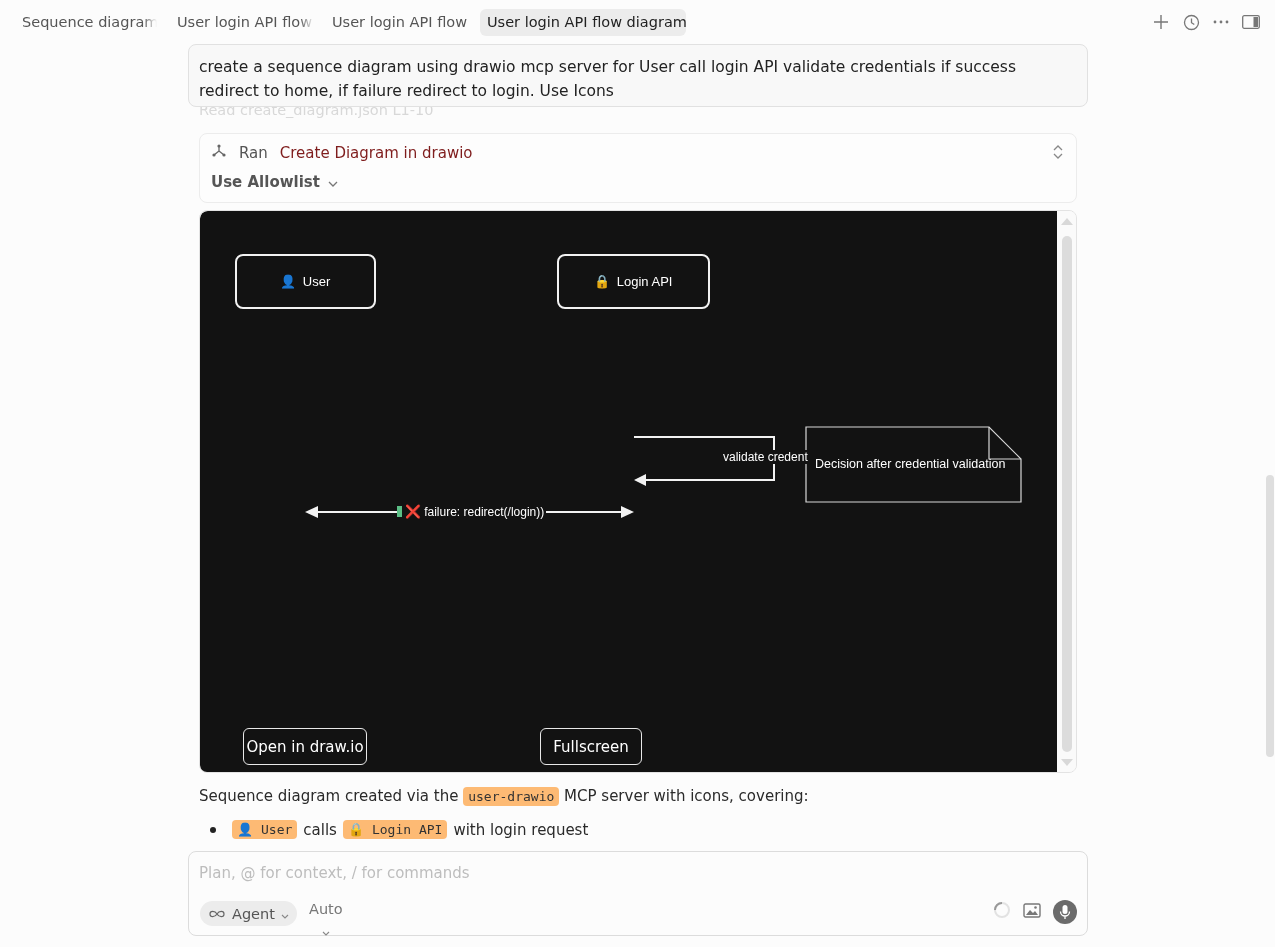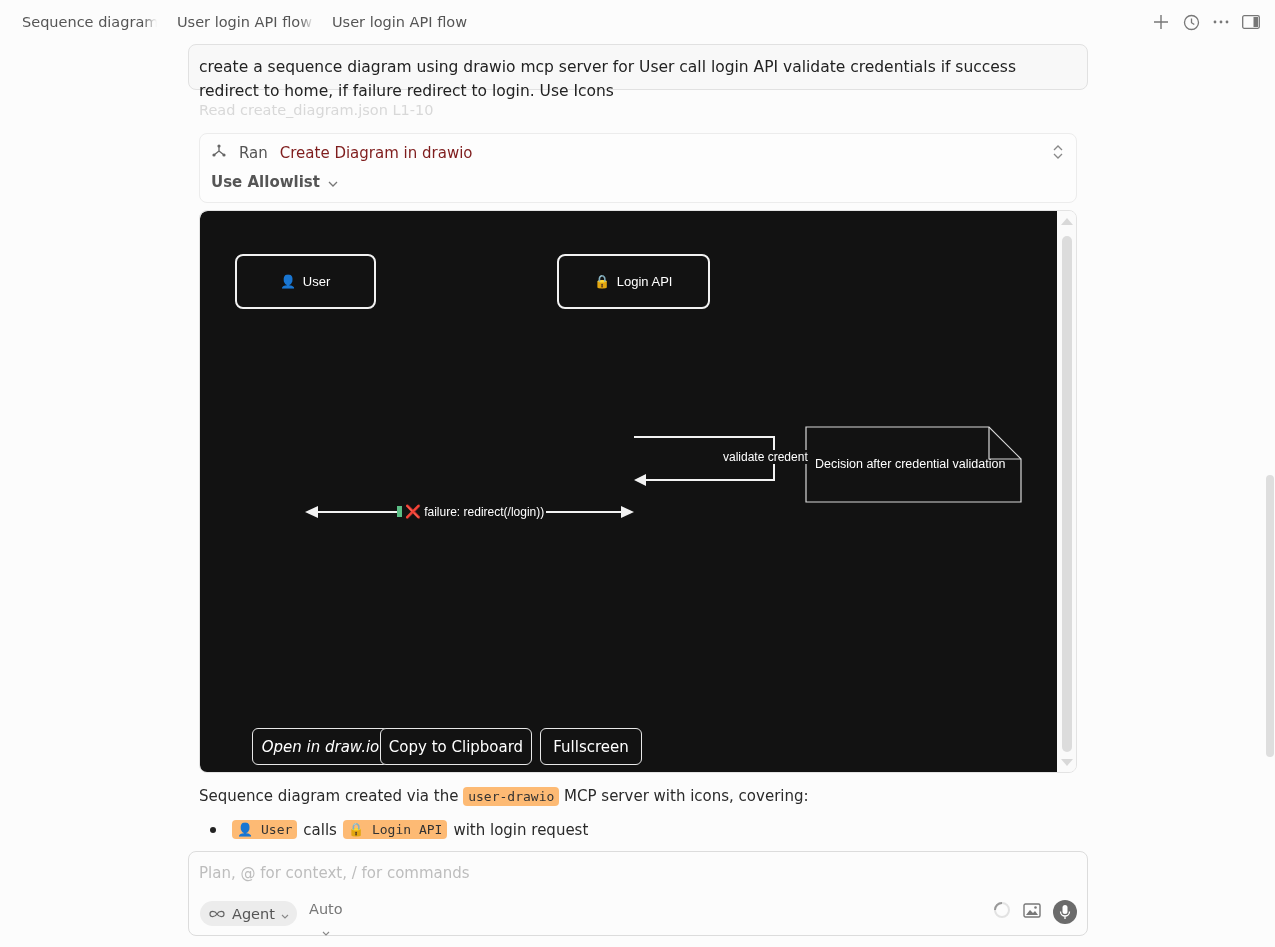--- a/index.html
+++ b/index.html
@@ -9,21 +9,21 @@
 
   
   .tabbar { position: absolute; left: 0; top: 0; width: 1275px; height: 44px; display: flex; align-items: center; }
   .tab { position: absolute; top: 9px; height: 27px; line-height: 27px; font-size: 14.5px; color: #555; padding: 0 7px; white-space: nowrap; overflow: hidden; border-radius: 6px; }
   .tab.active { background: #ececec; color: #222; }
   .tab-fade { position: absolute; right: 0; top: 0; width: 14px; height: 100%; background: linear-gradient(to right, rgba(252,252,252,0), #fcfcfc); }
   .top-actions { position: absolute; right: 14px; top: 10px; display: flex; gap: 10px; align-items: center; }
   .icon-btn { width: 20px; height: 24px; display: flex; align-items: center; justify-content: center; color: #666; }
 
   
-  .prompt { position: absolute; left: 188px; top: 44px; width: 900px; height: 46px; background: #f8f8f8; border: 1px solid #e1e1e1; border-radius: 8px; padding: 10px 10px; font-size: 15.5px; line-height: 24px; color: #222; z-index: 2; }
+  .prompt { position: absolute; left: 188px; top: 44px; width: 900px; height: 63px; background: #f8f8f8; border: 1px solid #e1e1e1; border-radius: 8px; padding: 10px 10px; font-size: 15.5px; line-height: 24px; color: #222; z-index: 2; }
   .ghost-line { position: absolute; left: 199px; top: 102px; font-size: 14.5px; color: #d8d8d8; white-space: nowrap; height: 18px; overflow: hidden; z-index: 1; }
 
   
   .toolcard { position: absolute; left: 199px; top: 133px; width: 878px; height: 70px; background: #fdfdfd; border: 1px solid #ececec; border-radius: 8px; }
   .toolrow { position: absolute; left: 11px; top: 10px; display: flex; align-items: center; gap: 12px; font-size: 15px; }
   .tool-ran { color: #555; }
   .tool-name { color: #7f1d1d; }
   .allow { position: absolute; left: 11px; top: 39px; font-size: 15px; color: #555; display: flex; align-items: center; gap: 8px; font-weight: bold; }
   .expand { position: absolute; right: 12px; top: 10px; color: #888; }
 
@@ -65,20 +65,23 @@
 <div class="tabbar">
   <div class="tab" style="left:15px;width:142px;">
     <span>Sequence diagram f</span><span class="tab-fade"></span>
   </div>
   <div class="tab" style="left:170px;width:144px;">
     <span>User login API flow</span><span class="tab-fade"></span>
   </div>
   <div class="tab" style="left:325px;width:145px;">
     <span>User login API flow</span>
   </div>
+  <div class="tab active" style="left:480px;width:206px;">
+    <span>User login API flow diagram</span>
+  </div>
 
   <div class="top-actions">
     <div class="icon-btn">
       <svg width="16" height="16" viewBox="0 0 16 16">
           <path d="M8 1v14M1 8h14" stroke="#777" stroke-width="1.4"></path>
         </svg>
     </div>
     <div class="icon-btn">
       <svg width="17" height="17" viewBox="0 0 17 17">
           <circle cx="8.5" cy="8.5" r="7" fill="none" stroke="#777" stroke-width="1.3"></circle>
@@ -163,22 +166,21 @@
     <div class="dlabel" style="left:523px;top:239px;background:#121212;">validate credent</div>
 
     <div class="dlabel" style="left:615px;top:246px;font-size:12.5px;">Decision after credential validation</div>
 
     <div class="dlabel" style="left:197px;top:293px;background:#121212;display:flex;align-items:center;gap:3px;padding-right:2px;">
       <span style="display:inline-block;width:5px;height:11px;background:#5bbf86;"></span>
       <span style="color:#e0445f;font-size:13px;">❌</span>
       <span>failure: redirect(/login))</span>
     </div>
 
-    <div class="dbtn" style="left:52px;width:137px;font-style:italic;">Open in draw.io</div>
-    <div class="dbtn" style="left:180px;width:152px;">Copy to Clipboard</div>
+    <div class="dbtn" style="left:43px;width:124px;">Open in draw.io</div>
     <div class="dbtn" style="left:340px;width:102px;">Fullscreen</div>
   </div>
 
   <div class="vscroll">
     <div class="arr up"></div>
     <div class="thumb"></div>
     <div class="arr down"></div>
   </div>
 </div>
 

